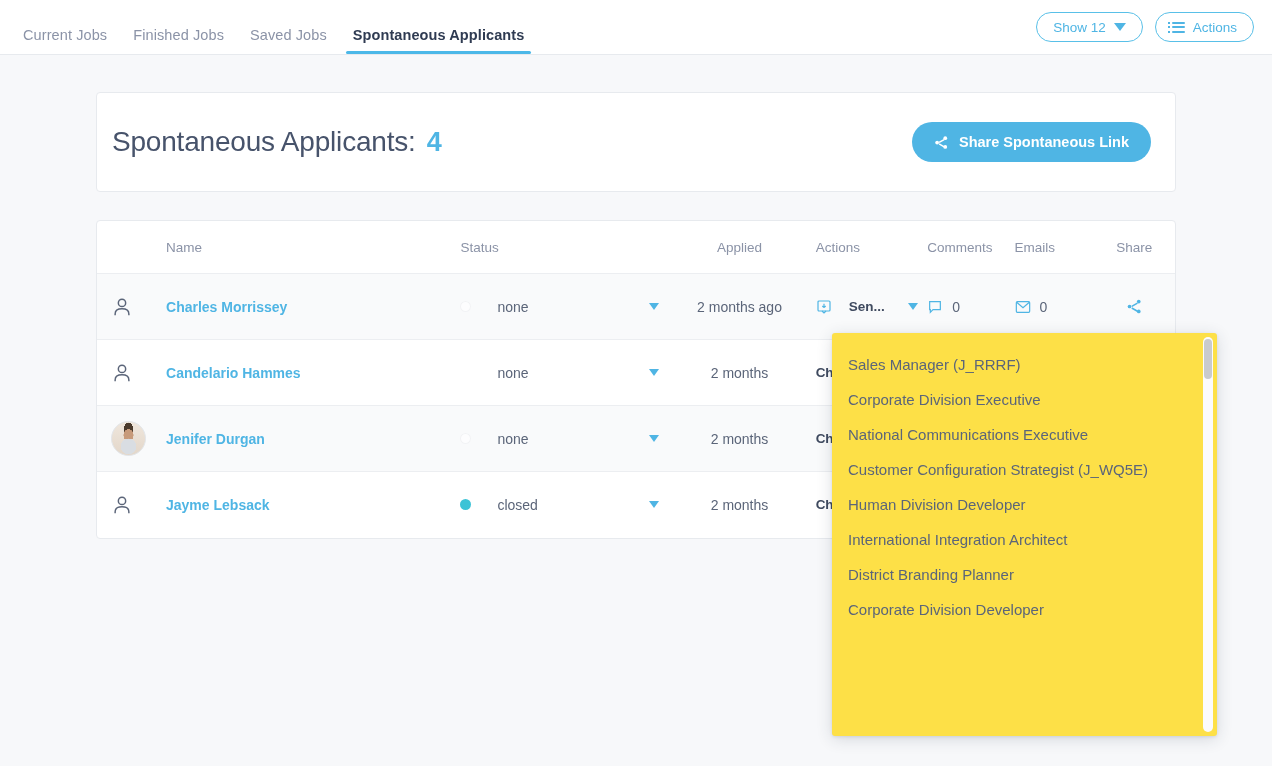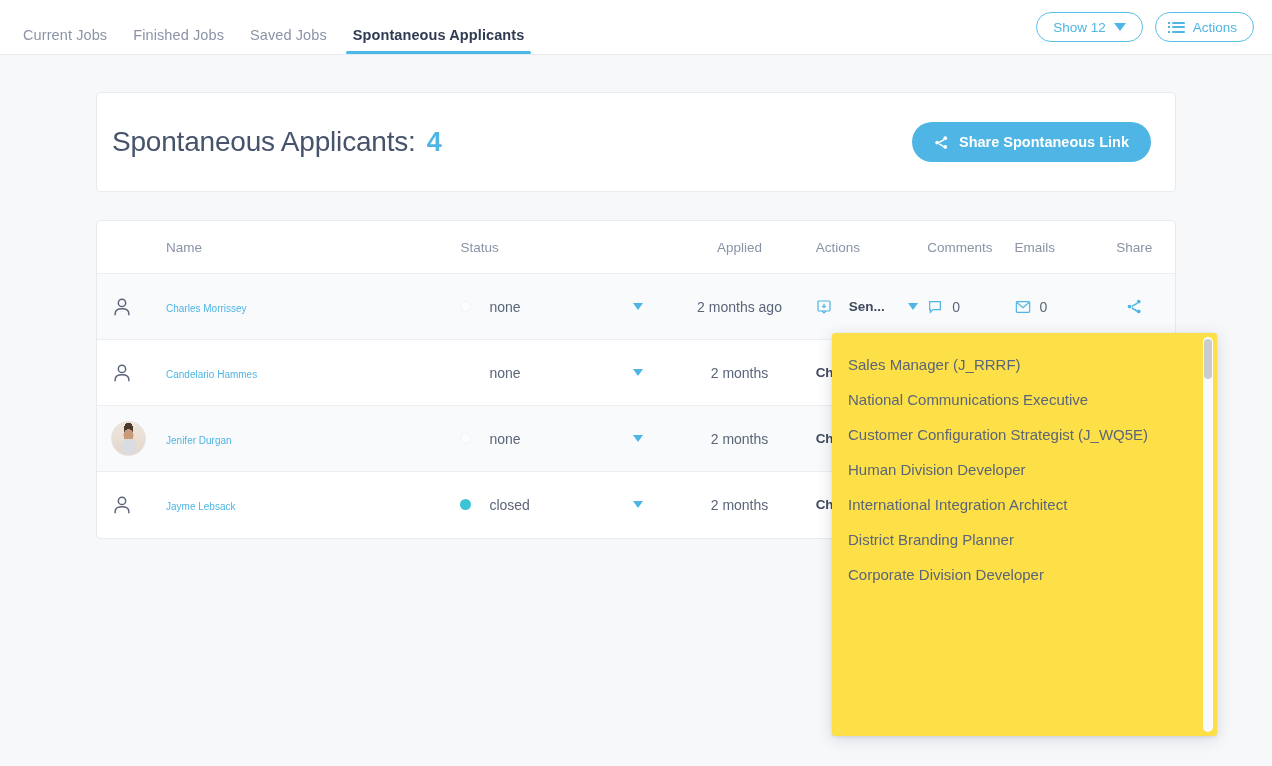--- a/index.html
+++ b/index.html
@@ -162,29 +162,29 @@
     width: 35px; height: 35px; border-radius: 50%;
     background:
       radial-gradient(circle at 50% 74%, #d9dde2 0 26%, rgba(217,221,226,0) 27%),
       radial-gradient(ellipse at 50% 40%, #c79a7a 0 21%, rgba(199,154,122,0) 22%),
       radial-gradient(ellipse at 50% 24%, #4a3a2c 0 20%, rgba(74,58,44,0) 21%),
       linear-gradient(#efe6dc, #e3d7ca);
     border: 1px solid #e3e6ea;
   }
   .name-link {
     color: #4fb5e4;
-    font-weight: normal;
-    font-size: 10px;
+    font-weight: bold;
+    font-size: 14px;
     text-decoration: none;
     cursor: pointer;
   }
   .status-wrap {
     display: flex;
     align-items: center;
-    gap: 18px;
+    gap: 26px;
   }
   .dot { width: 11px; height: 11px; border-radius: 50%; flex: none; }
   .dot.none   { background: #fdfdfe; box-shadow: 0 0 0 1px #f2f3f5 inset; }
   .dot.hidden { background: transparent; }
   .dot.closed { background: #3cc3d6; }
   .status-label { min-width: 70px; font-size: 14px; color: #5b6579; }
   .mini-caret {
     width: 0; height: 0;
     border-left: 5px solid transparent;
     border-right: 5px solid transparent;
@@ -439,20 +439,21 @@
         </tr>
 
       </tbody>
     </table>
   </div>
 </div>
 
 <div class="dropdown">
   <div class="dropdown-inner">
     <div class="dd-item">Sales Manager (J_RRRF)</div>
+    <div class="dd-item">Corporate Division Executive</div>
     <div class="dd-item">National Communications Executive</div>
     <div class="dd-item">Customer Configuration Strategist (J_WQ5E)</div>
     <div class="dd-item">Human Division Developer</div>
     <div class="dd-item">International Integration Architect</div>
     <div class="dd-item">District Branding Planner</div>
     <div class="dd-item">Corporate Division Developer</div>
   </div>
   <div class="dd-scrollbar">
     <div class="dd-thumb"></div>
   </div>

